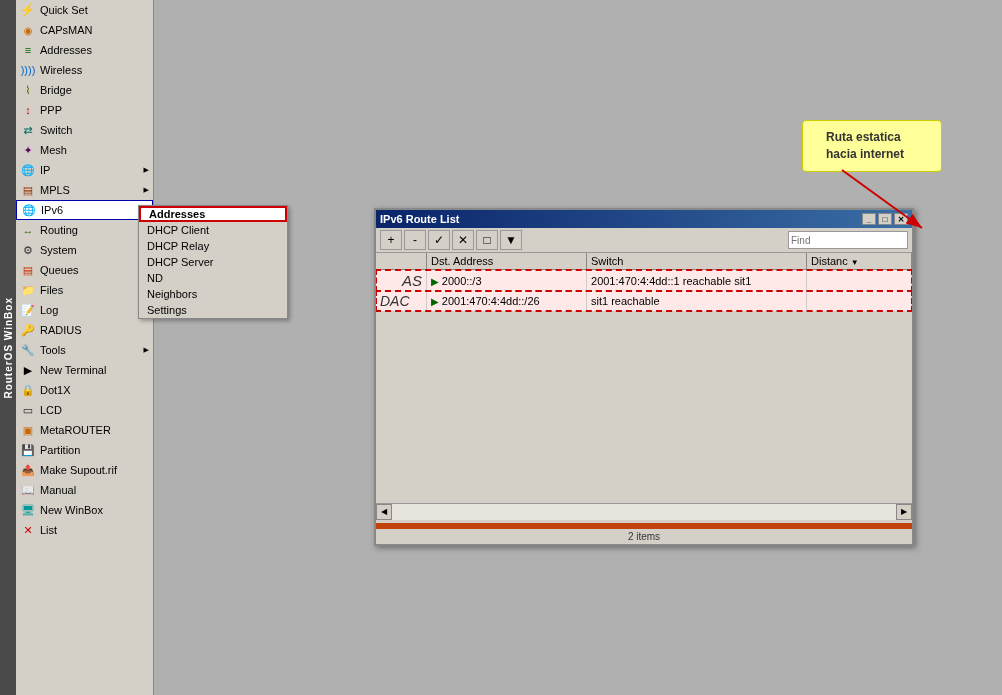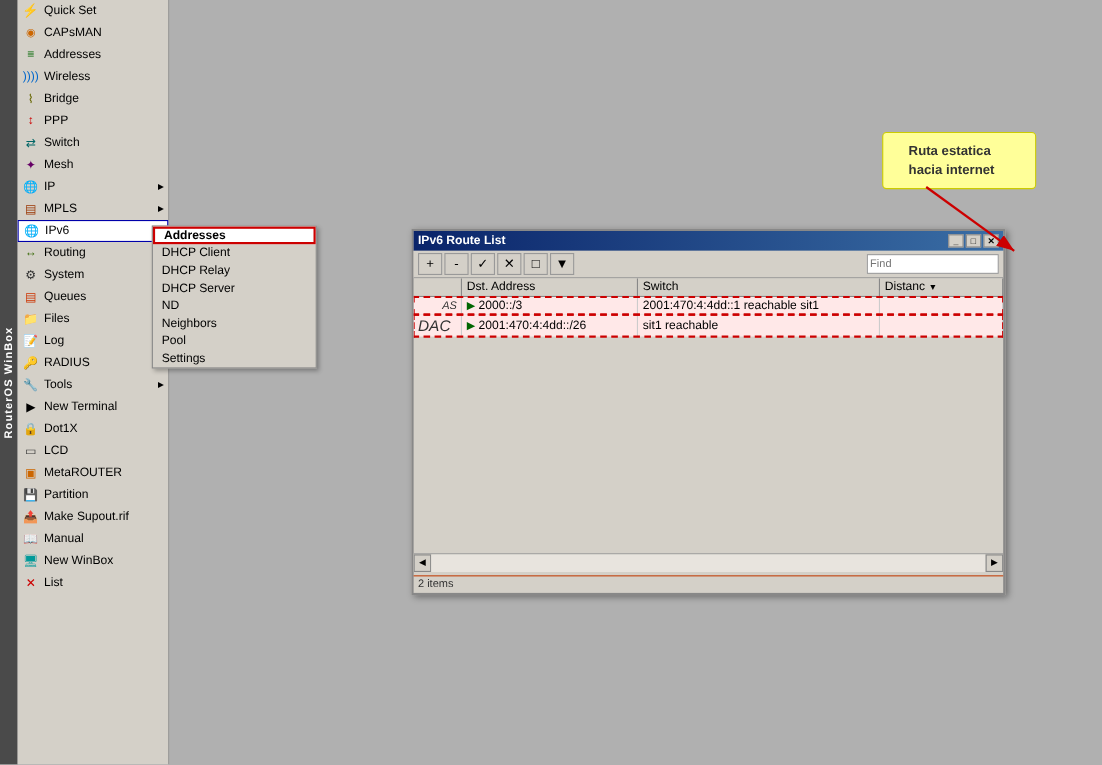--- a/index.html
+++ b/index.html
@@ -268,21 +268,22 @@
     .scroll-track {
       flex: 1;
       height: 16px;
       background: #e8e4de;
     }
 
     .window-status {
       padding: 2px 4px;
       font-size: 10px;
       color: #333;
-      border-top: 1px solid #c2410c;
+      border-top: 6px solid #c2410c;
+      text-align: center;
     }
 
     
     .dashed-row {
       outline: 2px dashed #cc0000;
       outline-offset: -1px;
     }
 
     
     .callout {
@@ -439,23 +440,20 @@
     <span>DHCP Relay</span>
   </div>
   <div class="submenu-item">
     <span>DHCP Server</span>
   </div>
   <div class="submenu-item">
     <span>ND</span>
   </div>
   <div class="submenu-item">
     <span>Neighbors</span>
-  </div>
-  <div class="submenu-item">
-    <span>Pool</span>
   </div>
   <div class="submenu-item">
     <span>Settings</span>
   </div>
 </div>
 
 <div class="main-content">
 
   <div class="callout">
     <span>Ruta estatica hacia internet</span>
@@ -503,21 +501,21 @@
               <th style="width:220px;">
                 <span>Switch</span>
               </th>
               <th>
                 <span>Distanc</span>
               </th>
             </tr>
           </thead>
           <tbody>
             <tr class="dashed-row" style="background:#ffe8e8;">
-              <td style="font-style:italic;color:#333;font-size:10px;padding-left:26px;">AS</td>
+              <td style="font-style:italic;color:#333;font-size:15px;padding-left:26px;">AS</td>
               <td>
                 <span style="color:#006600; font-size:10px;">▶</span>
                 <span>2000::/3</span>
               </td>
               <td>
                 <span>2001:470:4:4dd::1 reachable sit1</span>
               </td>
               <td></td>
             </tr>
             <tr class="dashed-row" style="background:#ffe8e8;">

